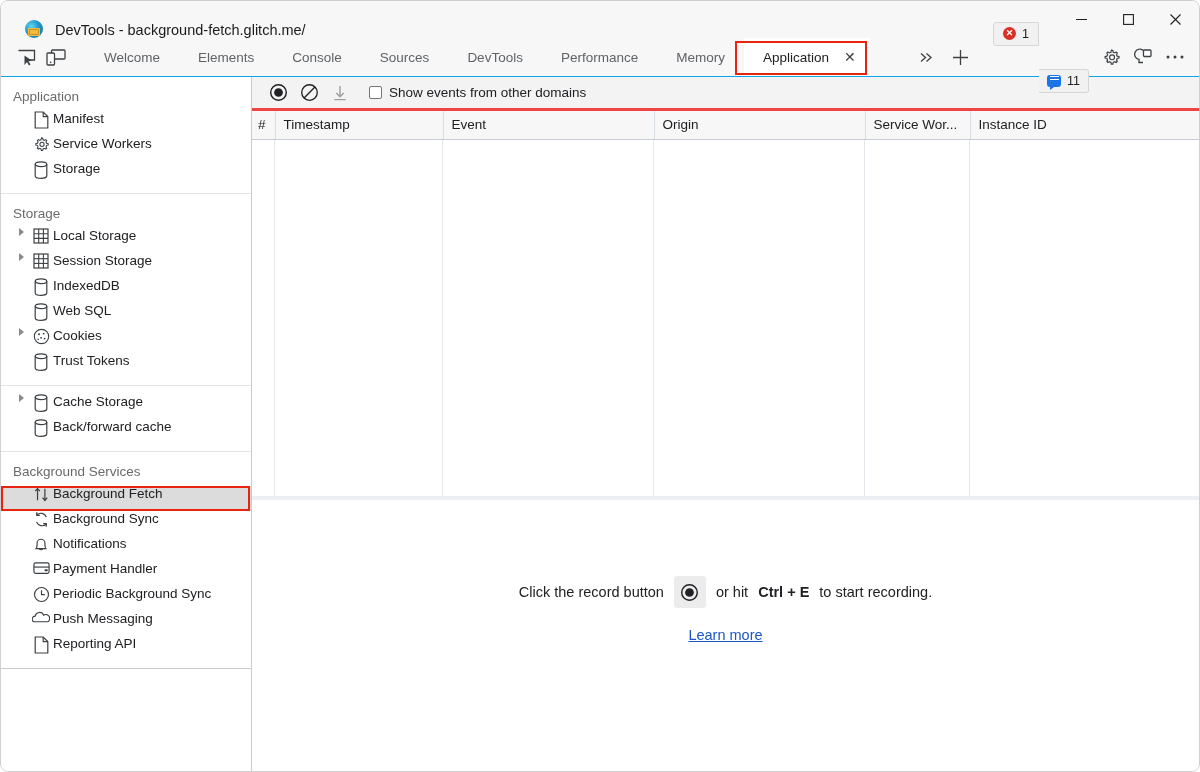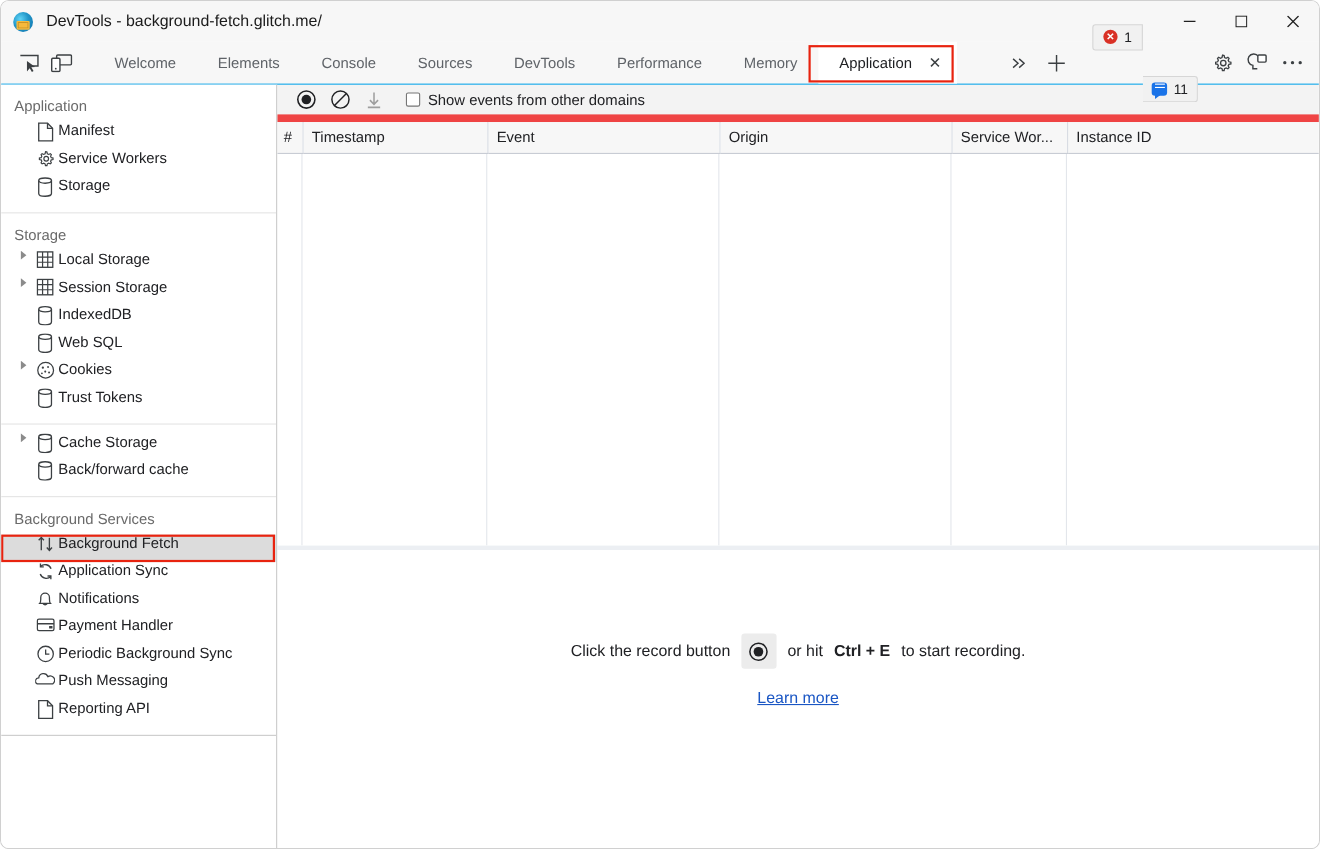--- a/index.html
+++ b/index.html
@@ -19,23 +19,24 @@
     overflow: hidden;
     display: flex;
     flex-direction: column;
   }
 
   
   .titlebar {
     height: 37px;
     background: #f7f7f7;
     display: flex;
-    align-items: center;
+    align-items: flex-end;
     flex: 0 0 auto;
     position: relative;
+    padding-left: 13px;
   }
   .app-logo {
     width: 18px; height: 18px;
     margin-left: 11px;
     border-radius: 50%;
     background: radial-gradient(circle at 35% 35%, #5fd4f5 0%, #2196c9 45%, #0f6fa8 100%);
     position: relative;
     flex: 0 0 auto;
   }
   .app-logo::after {
@@ -258,21 +259,21 @@
     flex: 1 1 auto;
     display: flex;
     flex-direction: column;
     min-width: 0;
     background: #fff;
   }
   .main-toolbar {
     height: 34px;
     flex: 0 0 34px;
     background: #f3f3f3;
-    border-bottom: 7px solid #ef4444;
+    border-bottom: 3px solid #ef4444;
     display: flex;
     align-items: center;
     padding-left: 12px;
     gap: 3px;
   }
   .tool-btn {
     width: 28px; height: 28px;
     display: flex; align-items: center; justify-content: center;
     border-radius: 3px;
     color: #202124;
@@ -645,21 +646,21 @@
         <div class="tree-item">
           <span class="twisty empty"></span>
           <span class="ti-icon">
             <svg width="17" height="17" viewBox="0 0 18 18">
               <path d="M14.2 6.5 A6.2 6.2 0 0 0 4 4.2" fill="none" stroke="currentColor" stroke-width="1.3"></path>
               <path d="M3.8 11.5 A6.2 6.2 0 0 0 14 13.8" fill="none" stroke="currentColor" stroke-width="1.3"></path>
               <path d="M4 1.4 L4 4.6 L7.2 4.6" fill="none" stroke="currentColor" stroke-width="1.3"></path>
               <path d="M14 16.6 L14 13.4 L10.8 13.4" fill="none" stroke="currentColor" stroke-width="1.3"></path>
             </svg>
           </span>
-          <span class="ti-label">Application Sync</span>
+          <span class="ti-label">Background Sync</span>
         </div>
         <div class="tree-item">
           <span class="twisty empty"></span>
           <span class="ti-icon">
             <svg width="16" height="17" viewBox="0 0 17 18">
               <path d="M3.3 13.3 C3.3 13.3 4.3 12.2 4.3 9.3 L4.3 7.6 A4.2 4.2 0 0 1 12.7 7.6 L12.7 9.3 C12.7 12.2 13.7 13.3 13.7 13.3 Z" fill="none" stroke="currentColor" stroke-width="1.25"></path>
               <path d="M6.6 13.5 A2.2 2.2 0 0 0 10.4 13.5" fill="none" stroke="currentColor" stroke-width="1.25"></path>
             </svg>
           </span>
           <span class="ti-label">Notifications</span>

